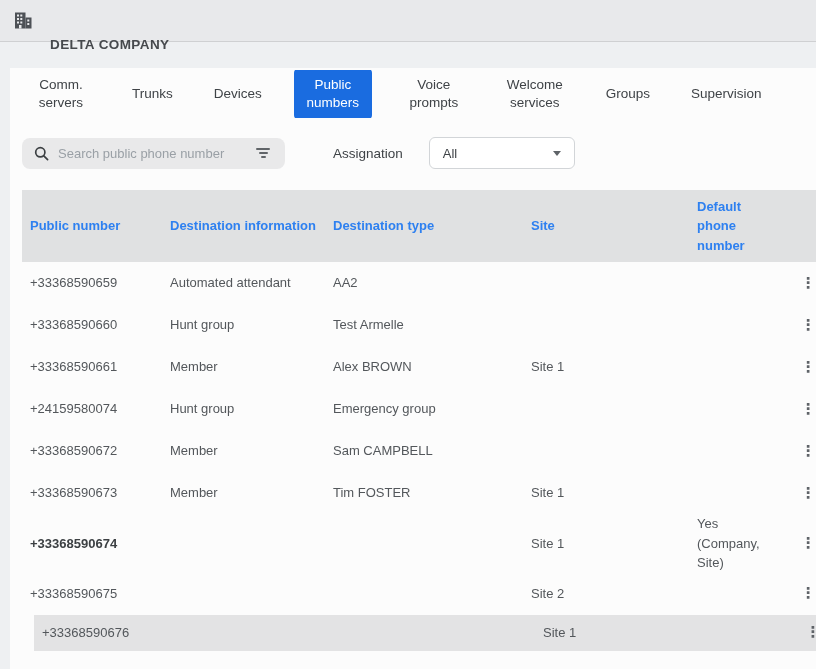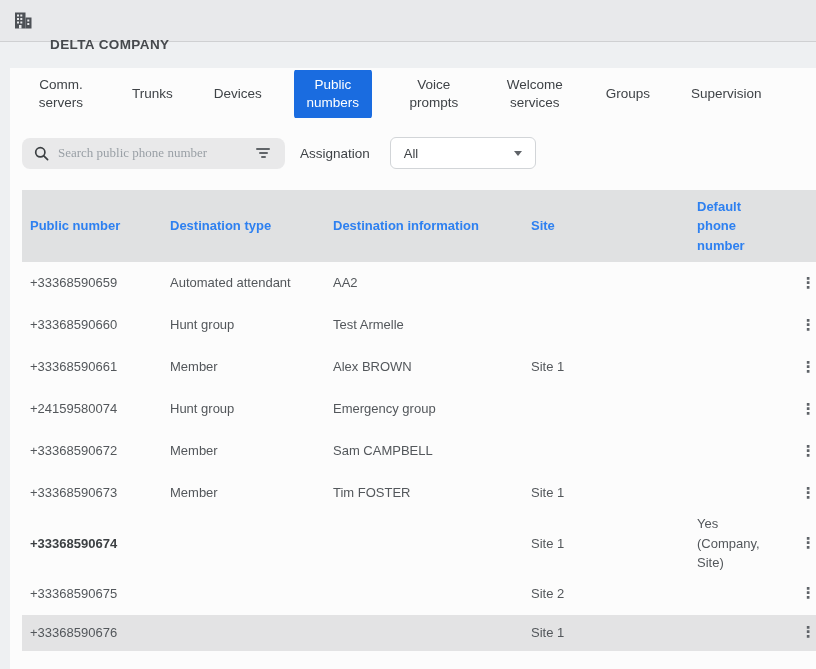--- a/index.html
+++ b/index.html
@@ -50,31 +50,31 @@
   .filter-row{
     position:absolute;top:69px;left:12px;right:0;height:32px;
     display:flex;align-items:center;
   }
   .search-box{
     width:263px;height:31px;background:#e9e9ea;border-radius:8px;
     display:flex;align-items:center;gap:9px;padding:0 12px;
   }
   .search-box input{
     flex:1;border:none;background:transparent;outline:none;
-    font-size:13px;color:#3c4043;font-family:Liberation Serif, serif;min-width:0;
+    font-size:13px;color:#3c4043;font-family:Liberation Sans, sans-serif;min-width:0;
   }
   .search-box input::placeholder{color:#9aa0a6;}
   .filter-icon{display:flex;flex-direction:column;align-items:center;gap:2px;cursor:pointer;padding:3px;}
   .filter-icon i{display:block;height:2px;background:#606468;border-radius:1px;}
   .filter-icon i:nth-child(1){width:14px;}
   .filter-icon i:nth-child(2){width:9px;}
   .filter-icon i:nth-child(3){width:5px;}
-  .assignation-label{margin-left:15px;font-size:13.5px;color:#3f4347;}
+  .assignation-label{margin-left:48px;font-size:13.5px;color:#3f4347;}
   .select{
-    margin-left:20px;width:146px;height:32px;
+    margin-left:26px;width:146px;height:32px;
     background:#fff;border:1px solid #d2d5d8;border-radius:6px;
     display:flex;align-items:center;justify-content:space-between;
     padding:0 13px;font-size:13px;color:#3f4347;cursor:pointer;
   }
   .caret{width:0;height:0;border-left:4.5px solid transparent;border-right:4.5px solid transparent;border-top:5px solid #5f6368;}
   
   .table{position:absolute;top:122px;left:12px;right:0;bottom:0;}
   .trow,.thead{
     display:grid;
     grid-template-columns:148px 163px 198px 166px 82px 1fr;
@@ -83,21 +83,21 @@
   .thead{
     height:72px;background:var(--table-header-bg);
     font-size:13px;font-weight:bold;color:var(--table-header-text);
     line-height:1.5;
   }
   .cell{padding-right:10px;font-size:13px;line-height:1.5;}
   .cell.c1{padding-left:8px;}
   .trow{min-height:42px;cursor:pointer;}
   .trow.tall{min-height:58px;}
   .trow.short{min-height:36px;}
-  .trow.highlighted{background:var(--row-highlight);}
+  .trow.highlighted{background:var(--row-highlight);margin-left:12px;}
   .trow.bold-number .c1{font-weight:bold;color:#3c4043;}
   .cell.c6{display:flex;justify-content:flex-start;padding:0 0 0 58%;}
   .kebab-btn{
     width:22px;height:26px;display:flex;align-items:center;justify-content:center;
     cursor:pointer;border-radius:50%;
   }
   .kebab-glyph{font-size:15px;font-weight:bold;color:#5f6368;letter-spacing:0;}
   .thead .cell{color:var(--table-header-text);}
 </style>
 </head>
@@ -154,22 +154,22 @@
     <span class="assignation-label">Assignation</span>
     <div class="select">
       <span>All</span>
       <span class="caret"></span>
     </div>
   </div>
 
   <section class="table">
     <div class="thead">
       <div class="cell c1">Public number</div>
+      <div class="cell c3">Destination information</div>
       <div class="cell c2">Destination type</div>
-      <div class="cell c3">Destination information</div>
       <div class="cell c4">Site</div>
       <div class="cell c5">Default phone number</div>
       <div class="cell c6"></div>
     </div>
     <div>
         <div class="trow">
     <div class="cell c1">+33368590659</div>
     <div class="cell c2">Automated attendant</div>
     <div class="cell c3">AA2</div>
     <div class="cell c4"></div>

